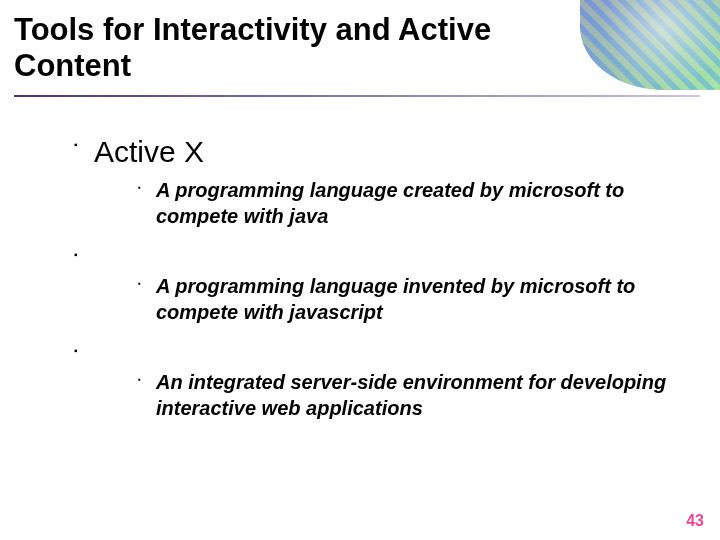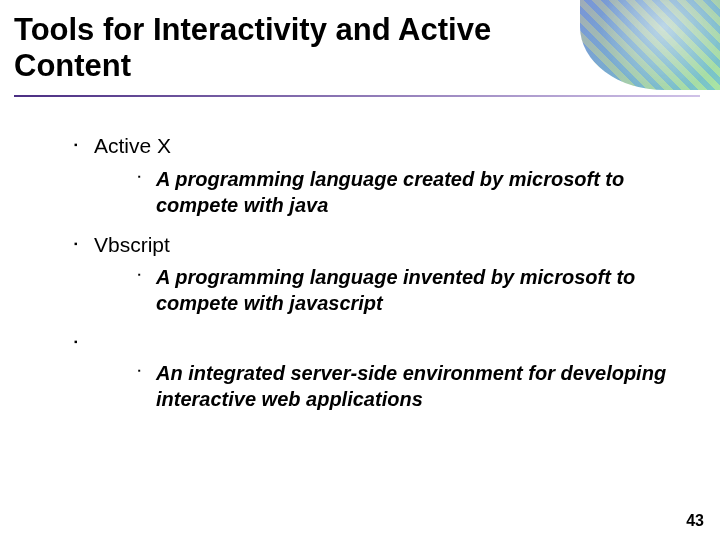--- a/index.html
+++ b/index.html
@@ -53,21 +53,21 @@
     display: flex;
     margin: 14px 0 4px 44px;
   }
   .lvl1 .b {
     font-size: 10px;
     width: 20px;
     flex-shrink: 0;
     line-height: 24px;
   }
   .lvl1 .t {
-    font-size: 21px;
+    font-size: 30px;
     line-height: 1.25;
   }
   .lvl2 {
     display: flex;
     margin: 6px 0 8px 108px;
   }
   .lvl2 .b {
     font-size: 8px;
     width: 18px;
     flex-shrink: 0;
@@ -77,21 +77,21 @@
     font-size: 20px;
     font-weight: bold;
     line-height: 1.3;
     padding-right: 10px;
     font-style: italic;
   }
   .pagenum {
     position: absolute;
     bottom: 10px;
     right: 16px;
-    color: #000000;
+    color: #ec4899;
     font-weight: bold;
     font-size: 16px;
   }
 </style>
 </head>
 <body>
 
 <div class="deco"></div>
 
 <div class="title">Tools for Interactivity and Active Content</div>
@@ -105,21 +105,20 @@
     <div class="b">▪</div>
     <div class="t">Active X</div>
   </div>
   <div class="lvl2">
     <div class="b">▪</div>
     <div class="t">A programming language created by microsoft to compete with java</div>
   </div>
 
   <div class="lvl1">
     <div class="b">▪</div>
-    <div class="t">Vbscript</div>
   </div>
   <div class="lvl2">
     <div class="b">▪</div>
     <div class="t">A programming language invented by microsoft to compete with javascript</div>
   </div>
 
   <div class="lvl1">
     <div class="b">▪</div>
   </div>
   <div class="lvl2">

